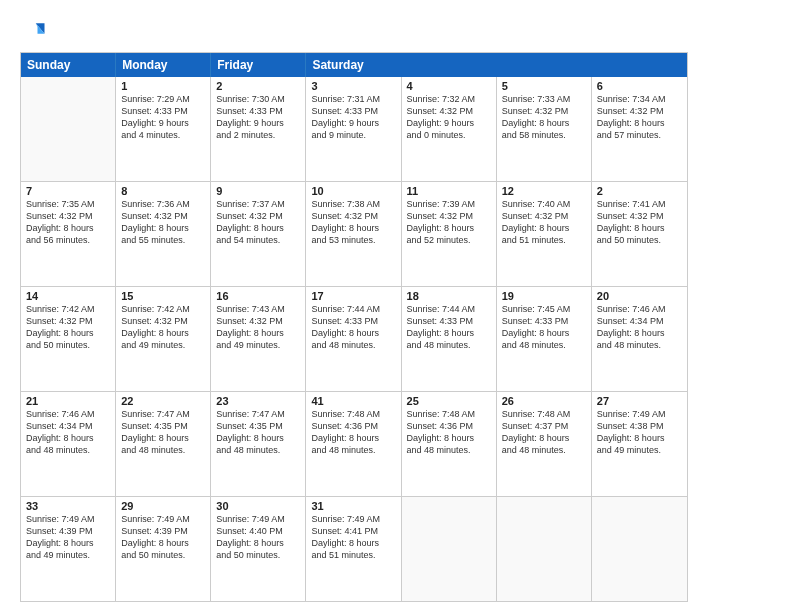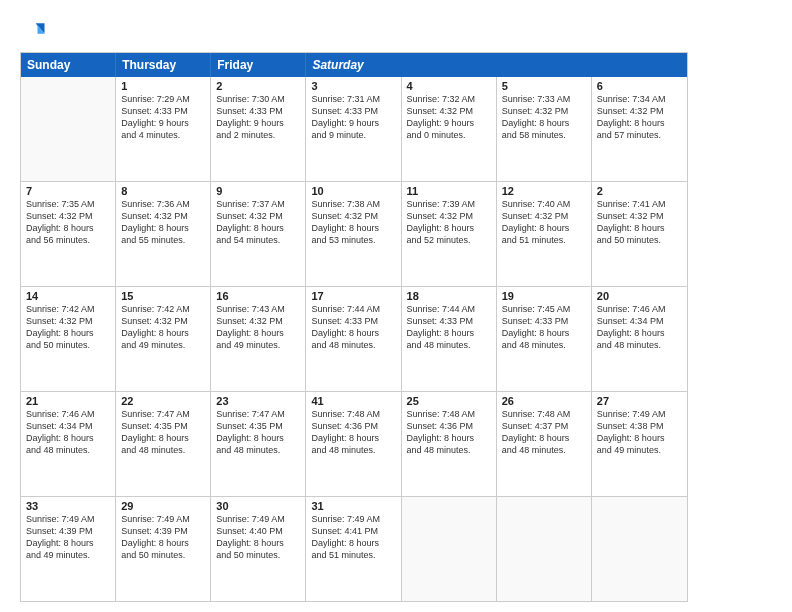--- a/index.html
+++ b/index.html
@@ -73,21 +73,21 @@
       background: #1565C0;
     }
     .cal-header-cell {
       color: #fff;
       font-size: 12px;
       font-weight: bold;
       padding: 5px 6px;
       text-align: left;
       border-right: 1px solid #2979c2;
     }
-    .cal-header-cell:last-child { border-right: none; font-style: italic; }
+    .cal-header-cell:last-child { border-right: none; }
     .cal-body {
       flex: 1;
       display: flex;
       flex-direction: column;
     }
     .cal-row {
       display: grid;
       grid-template-columns: repeat(7, 1fr);
       flex: 1;
       border-top: 1px solid #ccc;
@@ -133,21 +133,21 @@
     </div>
     <div class="title-block">
       <div class="month-title"></div>
       <div class="subtitle"></div>
     </div>
   </div>
 
   <div class="calendar">
     <div class="cal-header" id="cal-header-row">
         <div class="cal-header-cell">Sunday</div>
-        <div class="cal-header-cell">Thursday</div>
+        <div class="cal-header-cell">Monday</div>
         <div class="cal-header-cell">Friday</div>
         <div class="cal-header-cell">Saturday</div>
       </div>
     <div class="cal-body" id="cal-body">
         <div class="cal-row">
           <div class="cal-cell empty"></div>
           <div class="cal-cell">
             <div class="day-num">1</div>
             <div class="cell-line">Sunrise: 7:29 AM</div>
             <div class="cell-line">Sunset: 4:33 PM</div>

